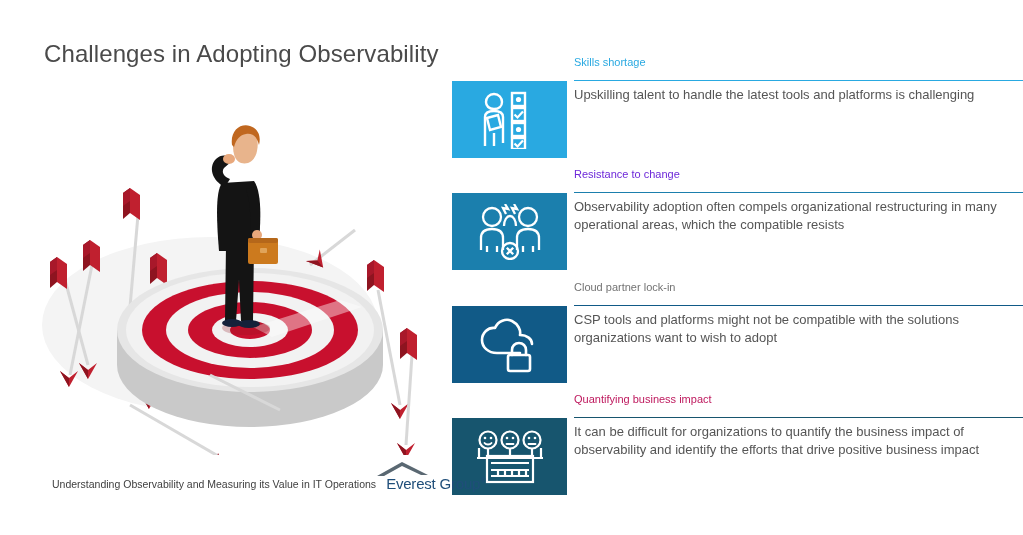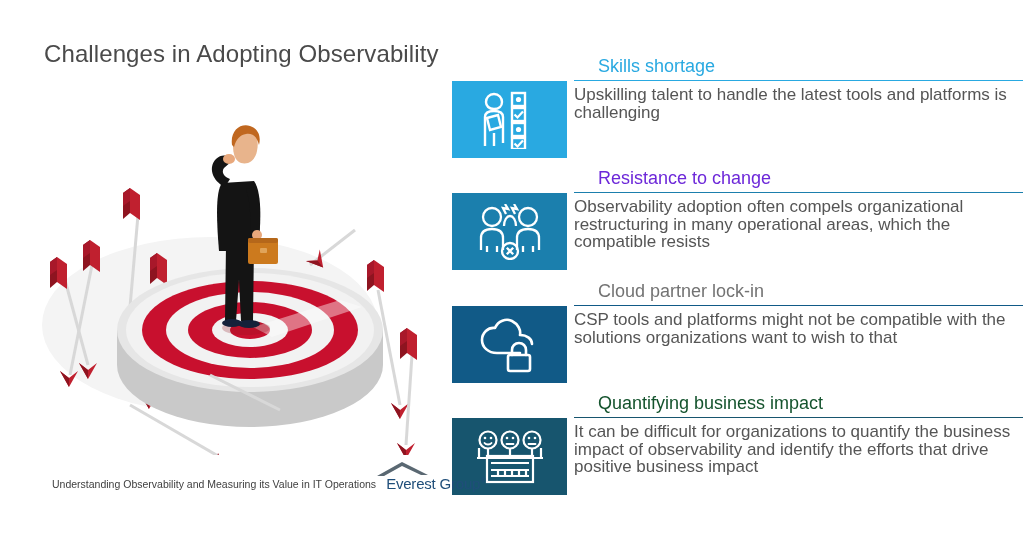--- a/index.html
+++ b/index.html
@@ -77,23 +77,22 @@
   
   .block {
     position: absolute;
     left: 452px;
     width: 571px;
   }
   .block-heading {
     position: absolute;
     left: 122px;
     top: -24px;
-    font-size: 18px;
+    font-size: 11px;
     white-space: nowrap;
-    margin-left: 24px;
   }
   .block-rule {
     position: absolute;
     left: 122px;
     top: 0px;
     right: 0;
     height: 1px;
   }
   .icon-tile {
     position: absolute;
@@ -103,21 +102,21 @@
     height: 77px;
     display: flex;
     align-items: center;
     justify-content: center;
   }
   .block-body {
     position: absolute;
     left: 122px;
     top: 6px;
     right: 4px;
-    font-size: 17px;
+    font-size: 13px;
     line-height: 17.5px;
     color: #555555;
   }
 </style>
 </head>
 <body>
 
 <div id="slide">
 
   <div id="slide-title">Challenges in Adopting Observability</div>
@@ -338,25 +337,25 @@
         <g fill="none" stroke="#ffffff" stroke-width="2.6" stroke-linecap="round" stroke-linejoin="round">
 
           <path d="M40,36 L17,36 C8,36 2,30 2,23 C2,16 8,10 15,11 C18,4 26,1 32,4 C38,7 41,13 40,18 C47,18 52,22 52,27"></path>
 
           <path d="M32,38 L32,33 C32,29 35,26 39,26 C43,26 46,29 46,33 L46,38"></path>
 
           <rect x="28" y="38" width="22" height="16" rx="2"></rect>
         </g>
       </svg>
     </div>
-    <div class="block-body">CSP tools and platforms might not be compatible with the solutions organizations want to wish to that</div>
+    <div class="block-body">CSP tools and platforms might not be compatible with the solutions organizations want to wish to adopt</div>
   </div>
 
   <div class="block" style="top:417px;">
-    <div class="block-heading" style="color: #14532d; text-align: right;">Quantifying business impact</div>
+    <div class="block-heading" style="color: #be185d; text-align: right;">Quantifying business impact</div>
     <div class="block-rule" style="background:#17556e;"></div>
     <div class="icon-tile" style="background:#17556e;">
       <svg width="66" height="54" viewBox="0 0 66 54" xmlns="http://www.w3.org/2000/svg">
         <g fill="none" stroke="#ffffff" stroke-width="2.2">
 
           <circle cx="11" cy="10" r="8.5"></circle>
           <circle cx="33" cy="10" r="8.5"></circle>
           <circle cx="55" cy="10" r="8.5"></circle>
 
           <path d="M11,19 L11,26 M33,19 L33,26 M55,19 L55,26"></path>

